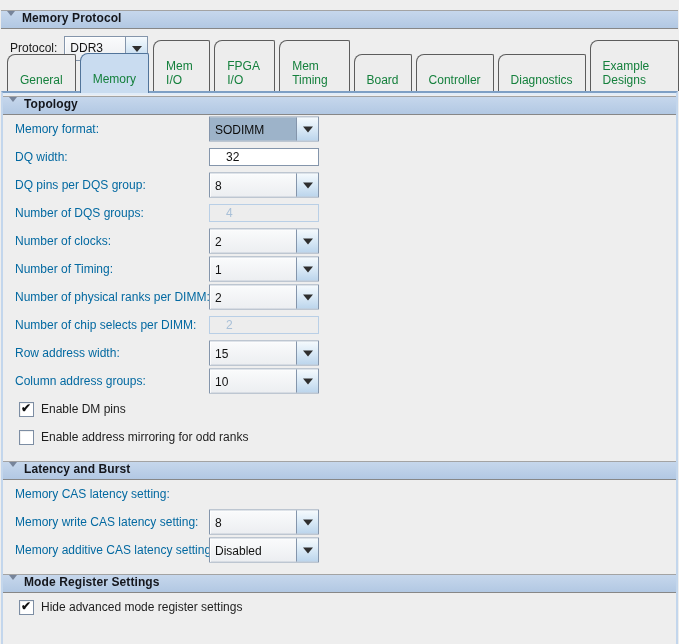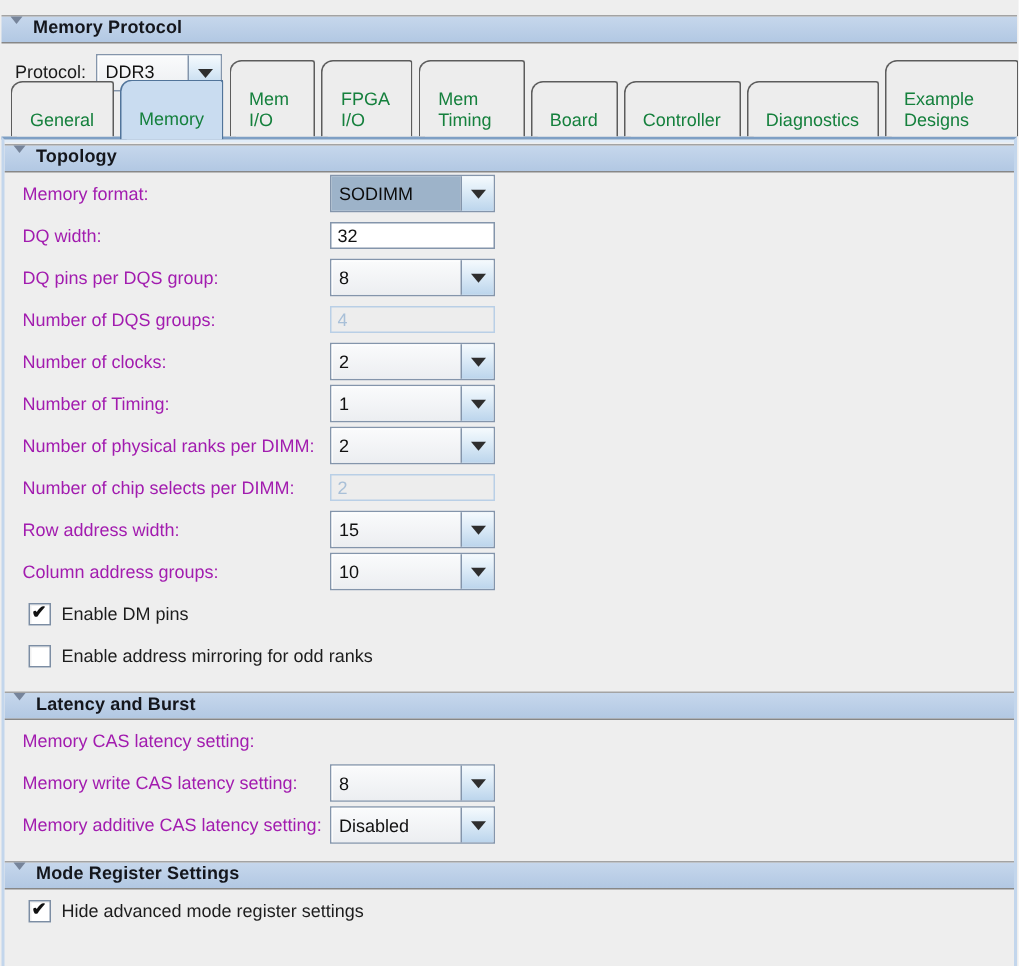--- a/index.html
+++ b/index.html
@@ -35,38 +35,38 @@
     box-shadow:inset 1px 1px 0 rgba(255,255,255,.75);overflow:hidden;white-space:nowrap;color:#111;}
   .combo.sel .val{background:var(--combo-selection-bg);box-shadow:none;color:#0c0c0c;}
   .combo .btn{width:21px;flex:0 0 21px;border-left:1px solid var(--control-border);
     background:linear-gradient(#f5fafd 0%,#dcebf7 45%,#bcd5ec 100%);display:flex;align-items:center;justify-content:center;}
   .combo .caret{width:0;height:0;border-left:5px solid transparent;border-right:5px solid transparent;border-top:6px solid #2e2e2e;margin-top:1px;}
   .combo-w{width:110px;}
   .combo-protocol{width:84px;}
 
   
   input.ctrl-input{width:110px;height:18px;border:1px solid var(--control-border);background:#fff;
-    font-family:"Liberation Sans",sans-serif;font-size:12px;color:#111;padding:0 4px;box-sizing:border-box;outline:none;}
+    font-family:"Liberation Sans",sans-serif;font-size:12px;color:#111;padding:0 16px;box-sizing:border-box;outline:none;}
   input.ctrl-input.disabled{background:#ededed;border:1px solid var(--disabled-border);color:var(--disabled-text);}
 
   
   #tab-bar{display:flex;align-items:flex-end;margin:6px 0 0 7px;height:24px;position:relative;z-index:2;gap:4px;}
   .tab{background:#ededed;border:1px solid #5c5c5c;border-bottom:none;border-top-left-radius:8px;border-top-right-radius:2px;
     padding:18px 12px 4px 12px;cursor:default;position:relative;color:#15803d;margin-top:24px;}
   .tab.selected{background:var(--selected-tab-bg);border-color:#51749a;padding-bottom:7px;margin-bottom:-2px;z-index:3;}
 
   
   #panel{flex:1;margin:0 1px;border-left:2px solid var(--panel-border);border-right:2px solid var(--panel-border);
     border-top:2px solid var(--panel-top-border);box-shadow:inset 0 2px 0 rgba(223,235,248,.95);
     background:var(--page-bg);overflow:hidden;position:relative;z-index:1;padding-top:3px;box-sizing:border-box;}
 
   .fields{display:block;}
   .row{position:relative;height:28px;display:flex;align-items:center;padding-left:12px;box-sizing:border-box;}
-  .row .lbl{white-space:nowrap;color:#a21caf;}
-  .row .ctrl{position:absolute;left:217px;top:50%;transform:translateY(-50%);}
+  .row .lbl{white-space:nowrap;color:#0369a1;}
+  .row .ctrl{position:absolute;left:206px;top:50%;transform:translateY(-50%);}
 
   .cb-row{height:28px;display:flex;align-items:center;padding-left:16px;box-sizing:border-box;}
   .cb{width:15px;height:15px;border:1px solid #7c8da3;background:#fff;box-shadow:inset 1px 1px 0 rgba(0,0,0,.06);
     display:flex;align-items:center;justify-content:center;margin-right:7px;flex:0 0 15px;box-sizing:border-box;position:relative;}
   .cb .mark{position:absolute;left:1px;top:-2px;font-size:12px;font-weight:bold;color:#111;display:none;}
   .cb-row.checked .cb .mark{display:block;}
   .cb-row .cb-label{color:#1d1d1d;}
 
   .gap10{height:10px;}
 </style>

